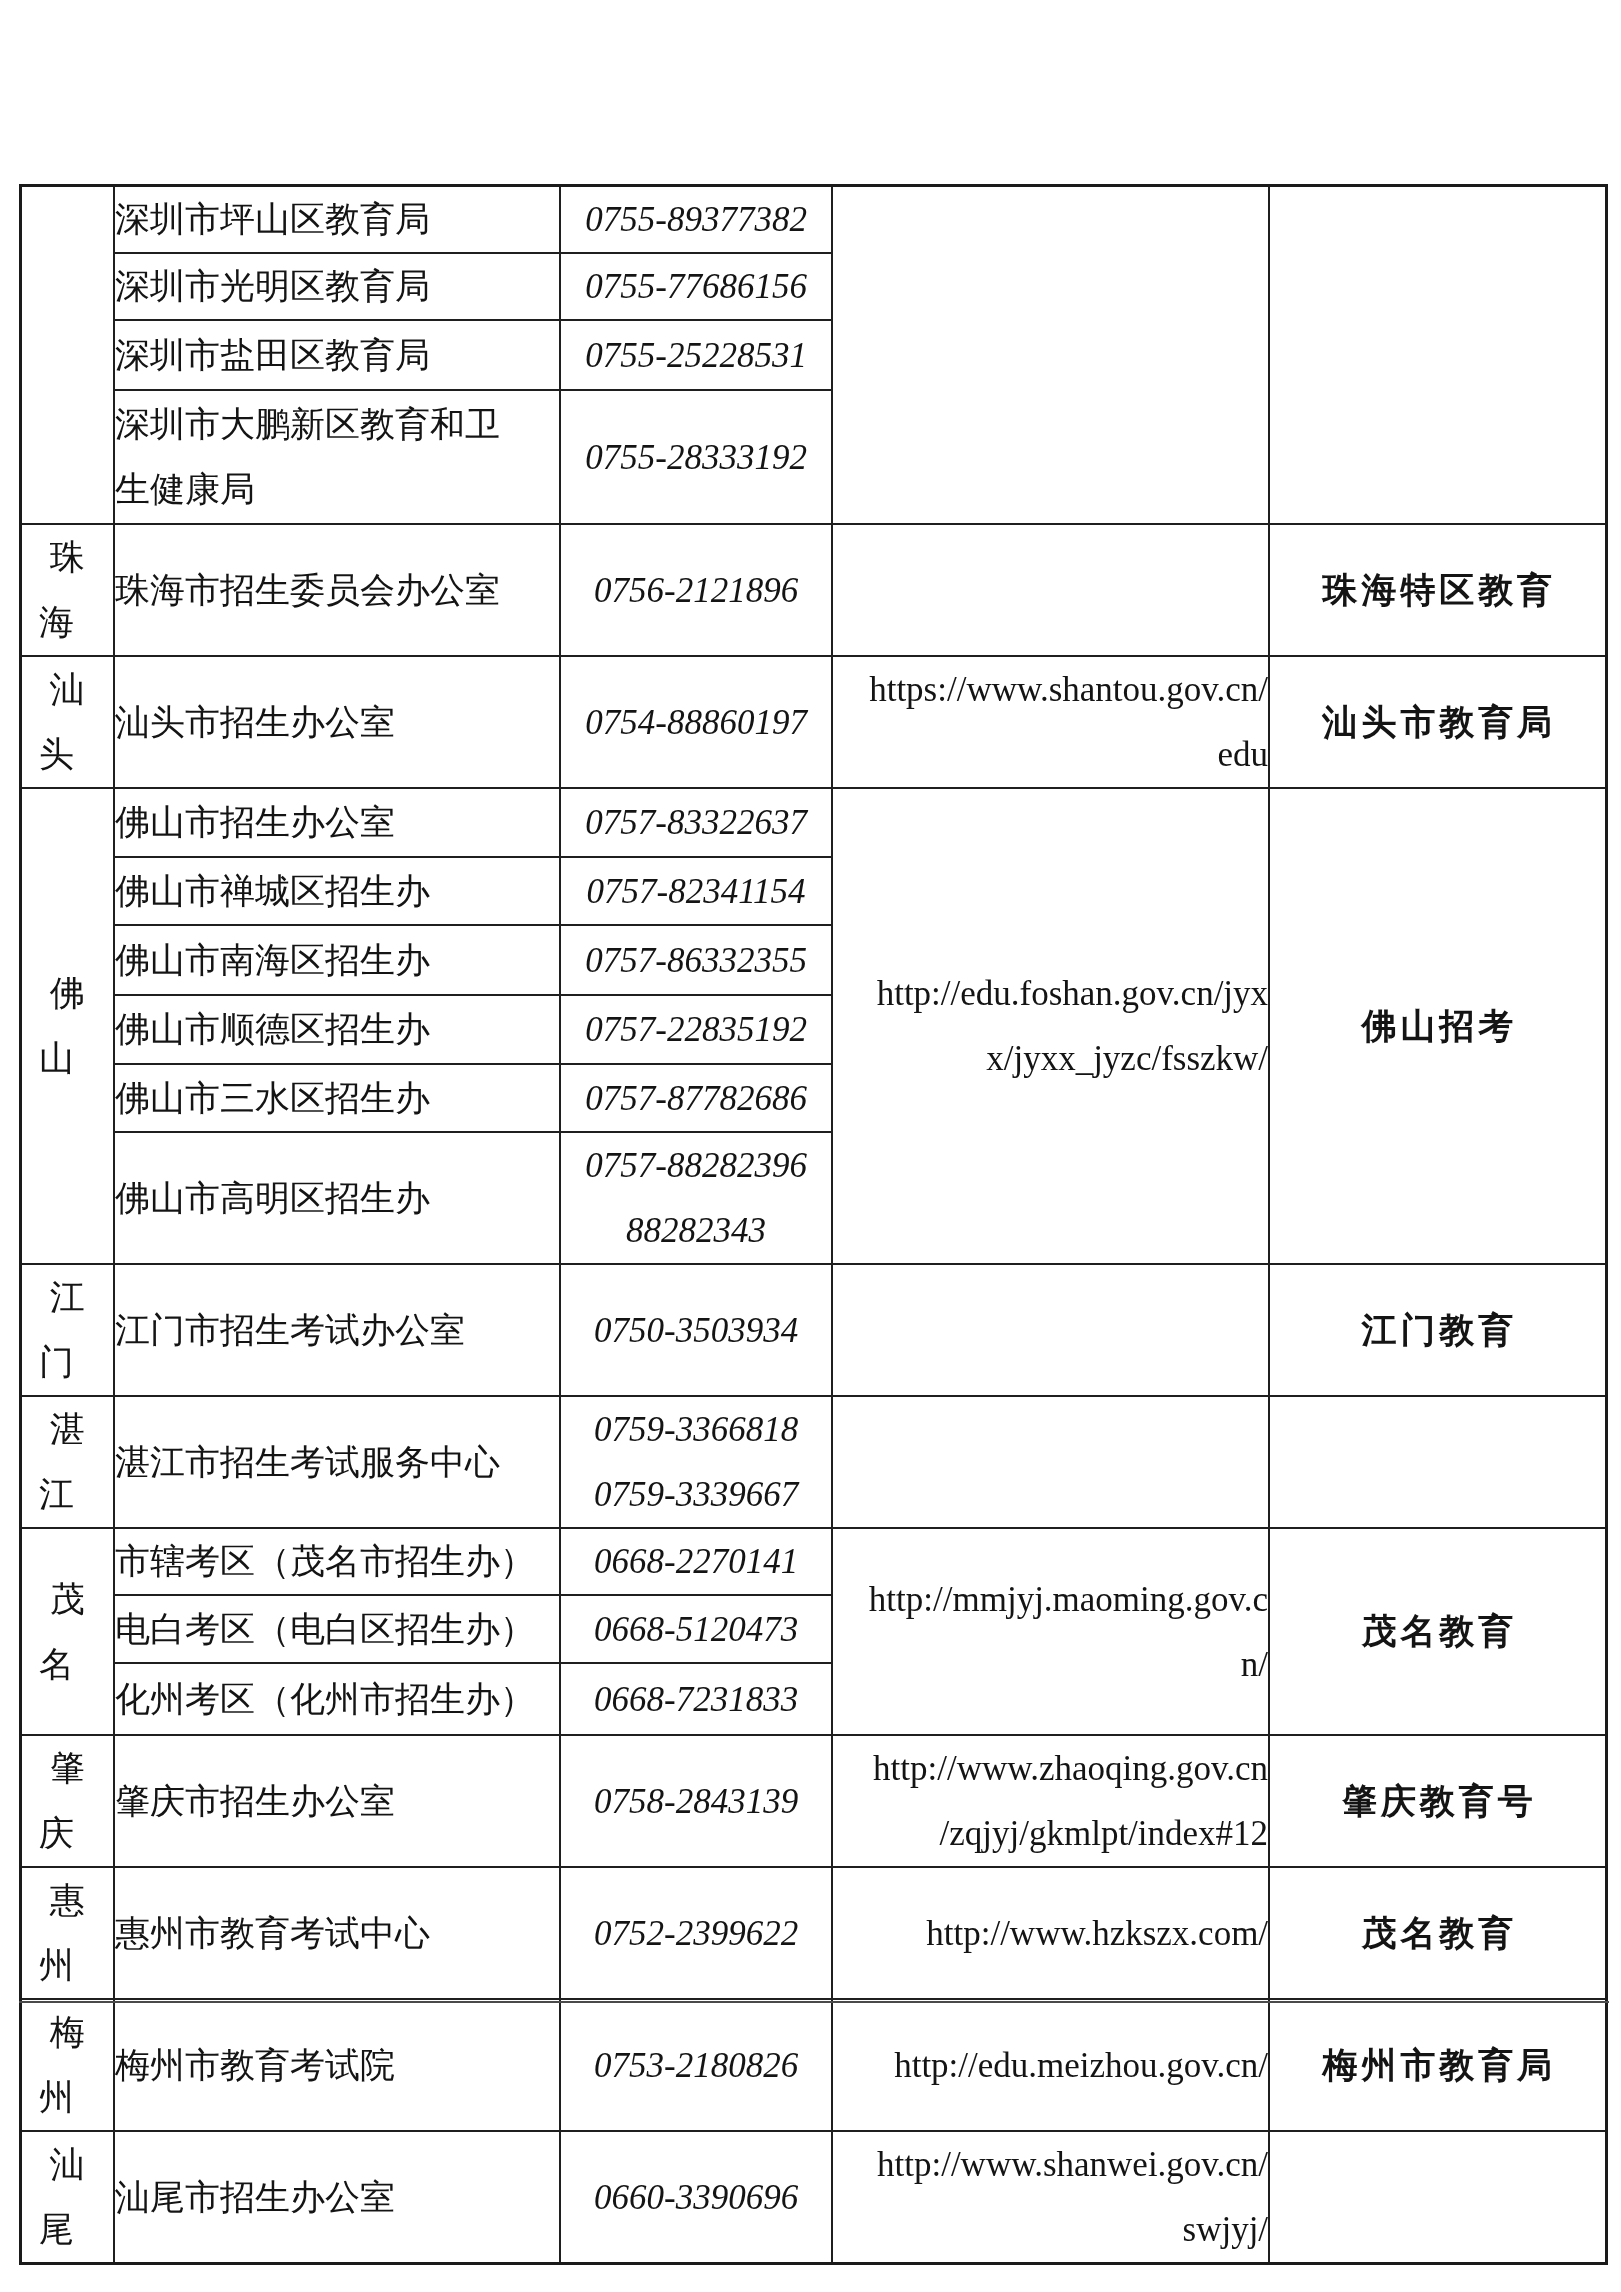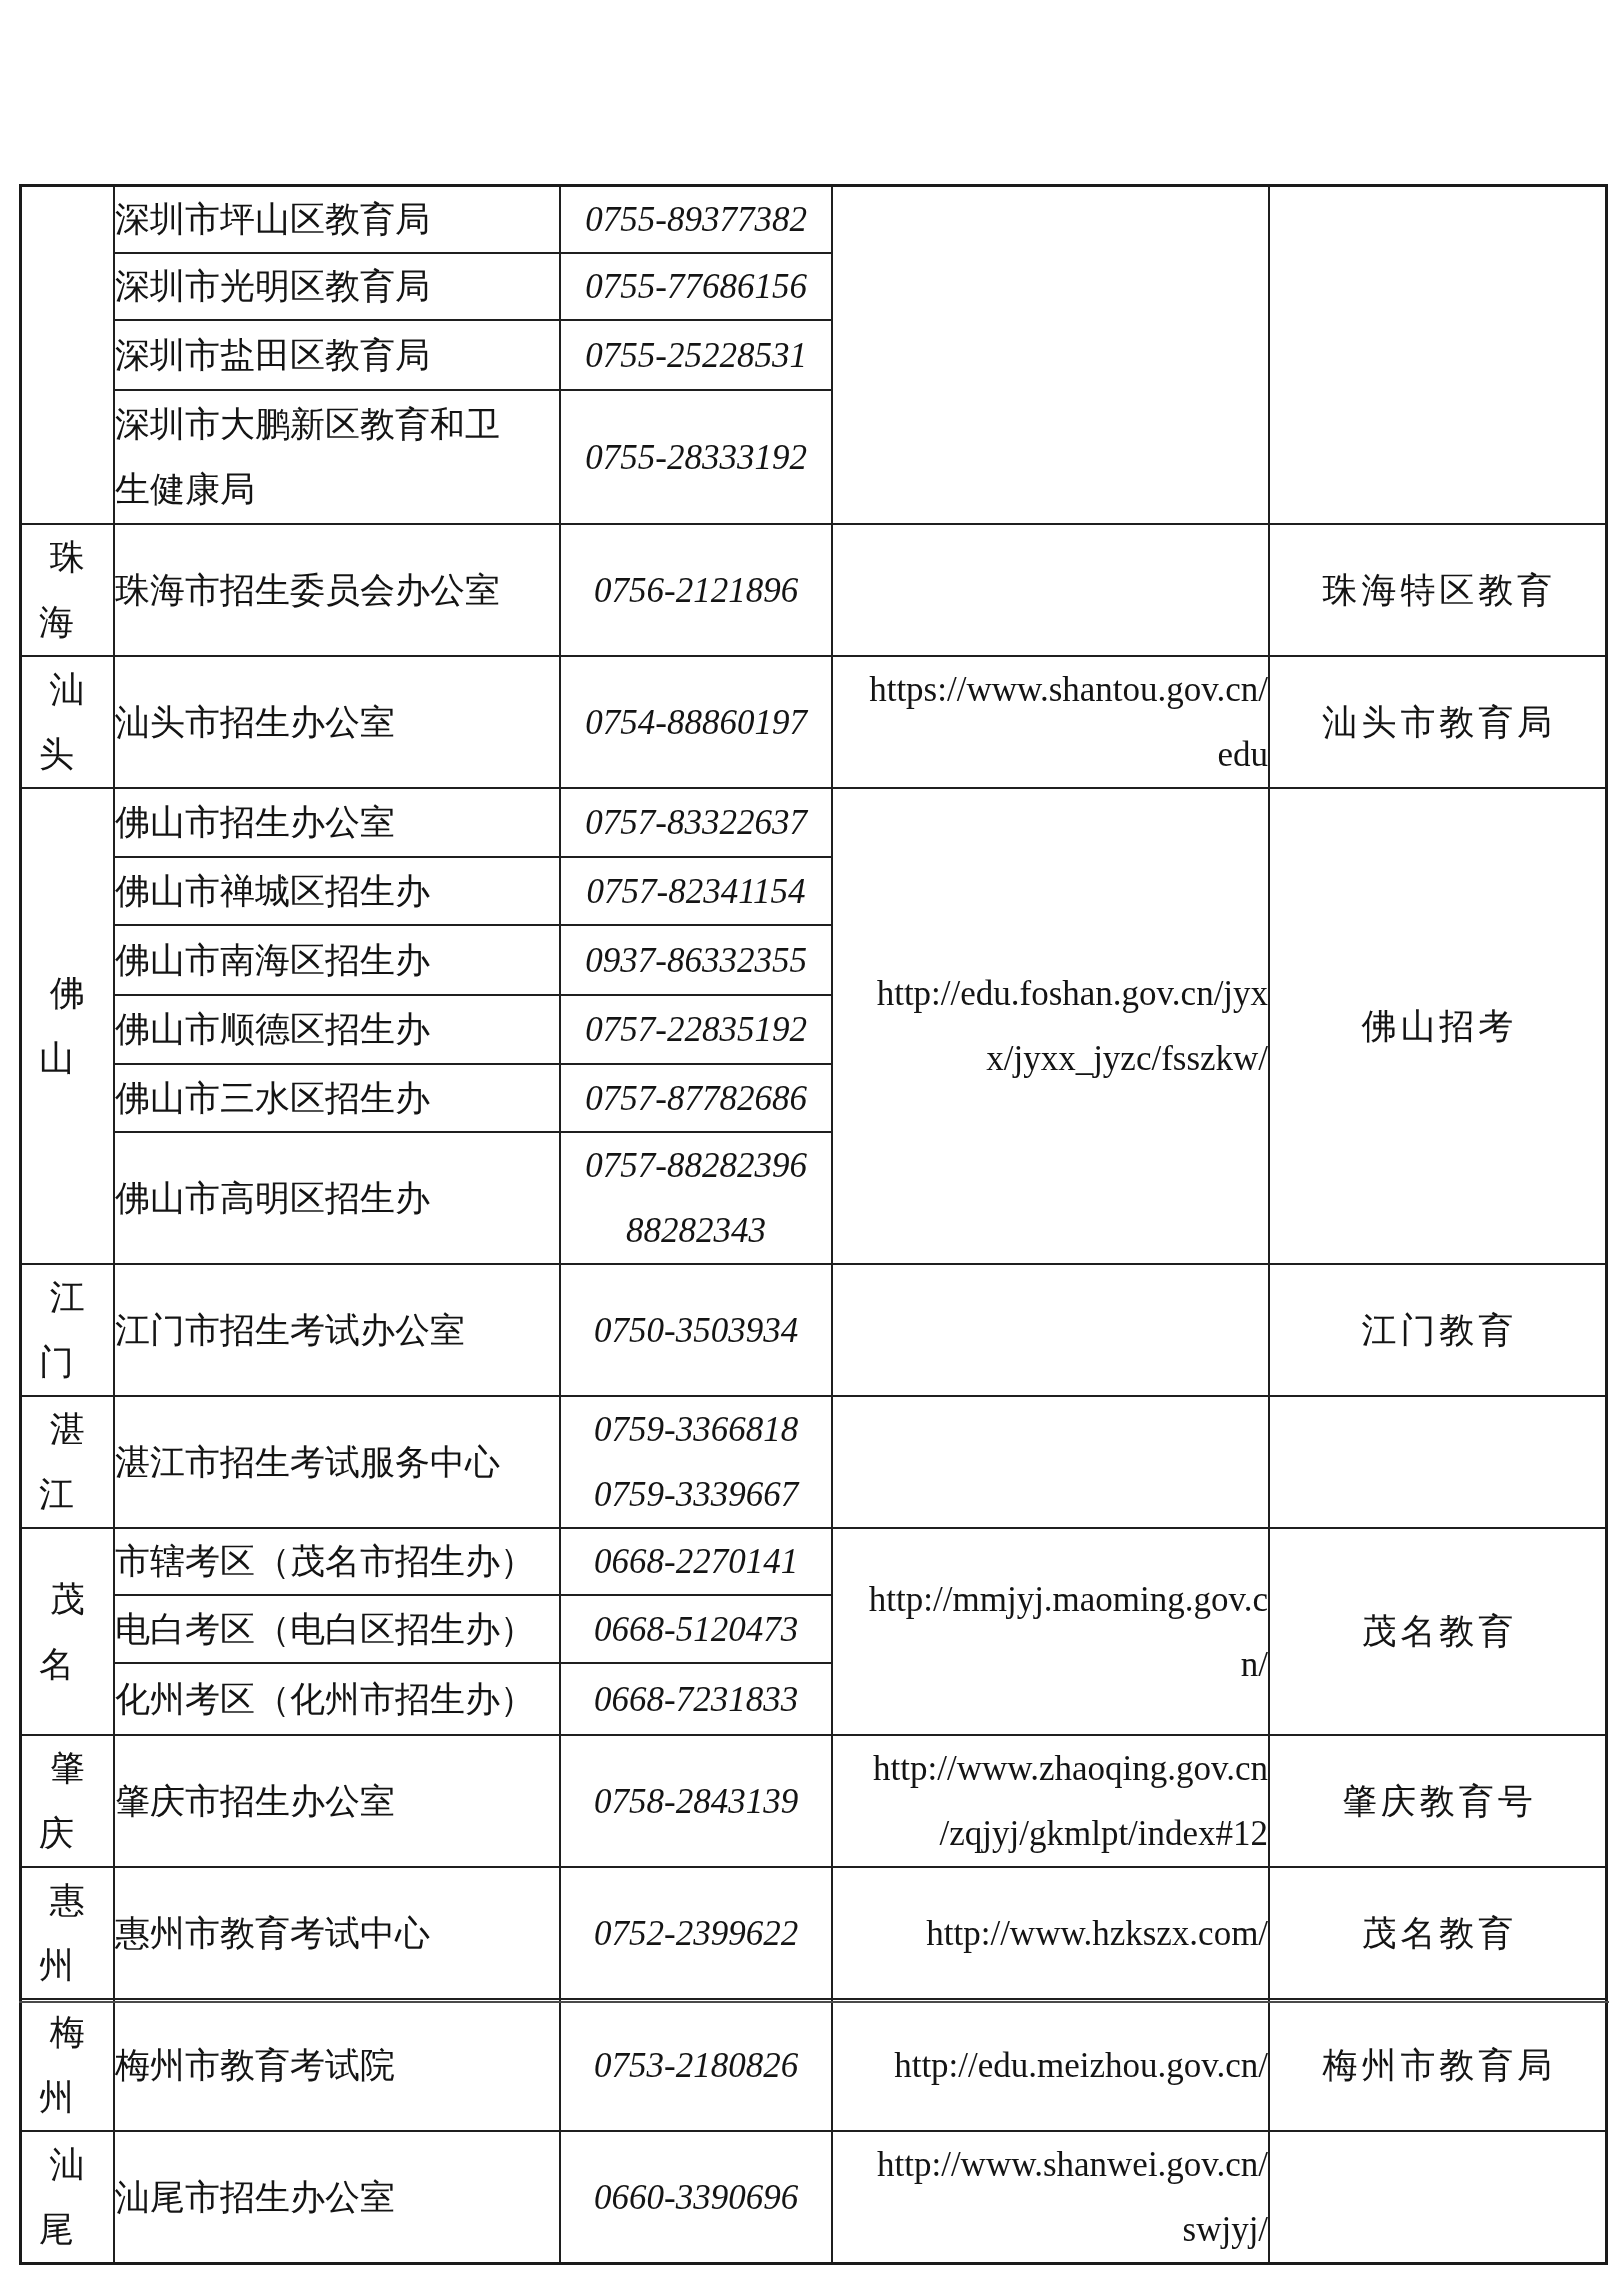--- a/index.html
+++ b/index.html
@@ -44,20 +44,21 @@
     font-style:italic;
   }
   td.c-url{
     text-align:right;
     padding-left:3.9px;
   }
   td.c-wechat{
     text-align:center;
     letter-spacing:3.9px;
     text-indent:3.9px;
+    font-weight:bold;
   }
   .bottom-rule{
     position:absolute;
     left:18.6px;top:2001px;
     width:1590px;height:2px;
     background:#4a4a4a;
   }
 </style>
 </head>
 <body>
@@ -117,21 +118,21 @@
     <td class="c-url" rowspan="6">http://edu.foshan.gov.cn/jyx
 x/jyxx_jyzc/fsszkw/</td>
     <td class="c-wechat" rowspan="6">佛山招考</td>
   </tr>
   <tr style="height:68px">
     <td class="c-office">佛山市禅城区招生办</td>
     <td class="c-phone">0757-82341154</td>
   </tr>
   <tr style="height:70px">
     <td class="c-office">佛山市南海区招生办</td>
-    <td class="c-phone">0937-86332355</td>
+    <td class="c-phone">0757-86332355</td>
   </tr>
   <tr style="height:69px">
     <td class="c-office">佛山市顺德区招生办</td>
     <td class="c-phone">0757-22835192</td>
   </tr>
   <tr style="height:68px">
     <td class="c-office">佛山市三水区招生办</td>
     <td class="c-phone">0757-87782686</td>
   </tr>
   <tr style="height:130px">

